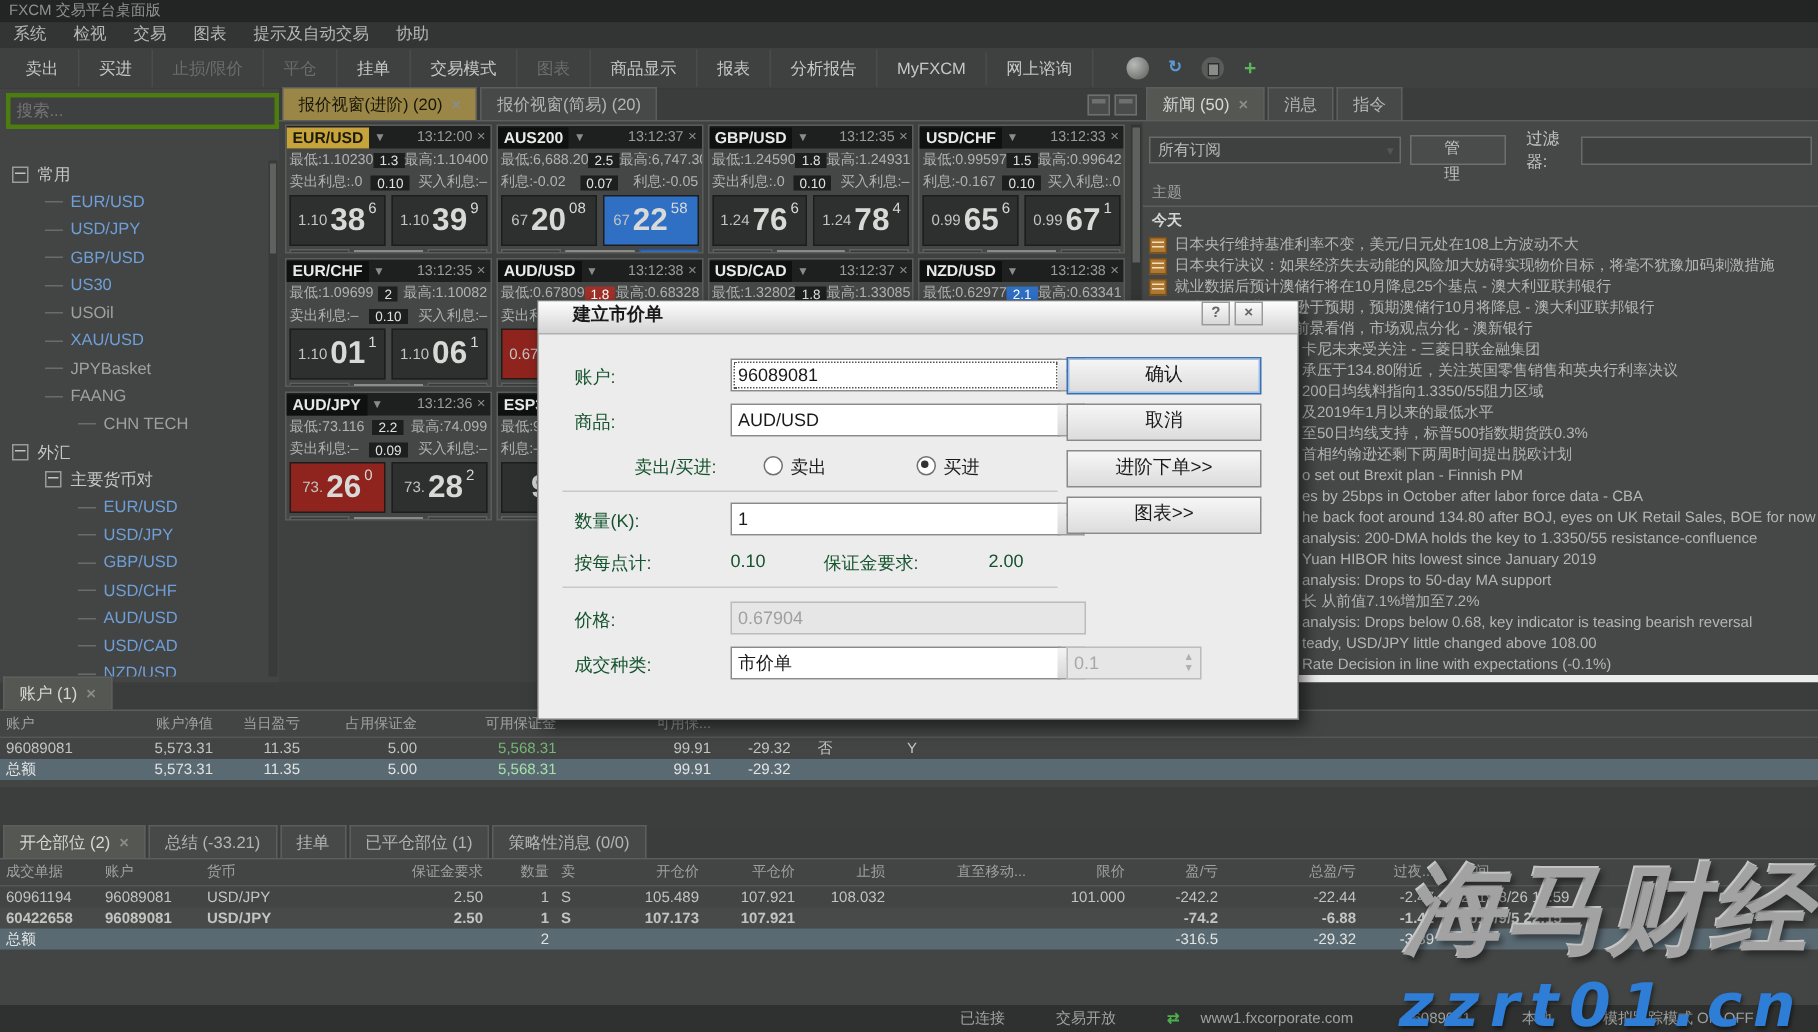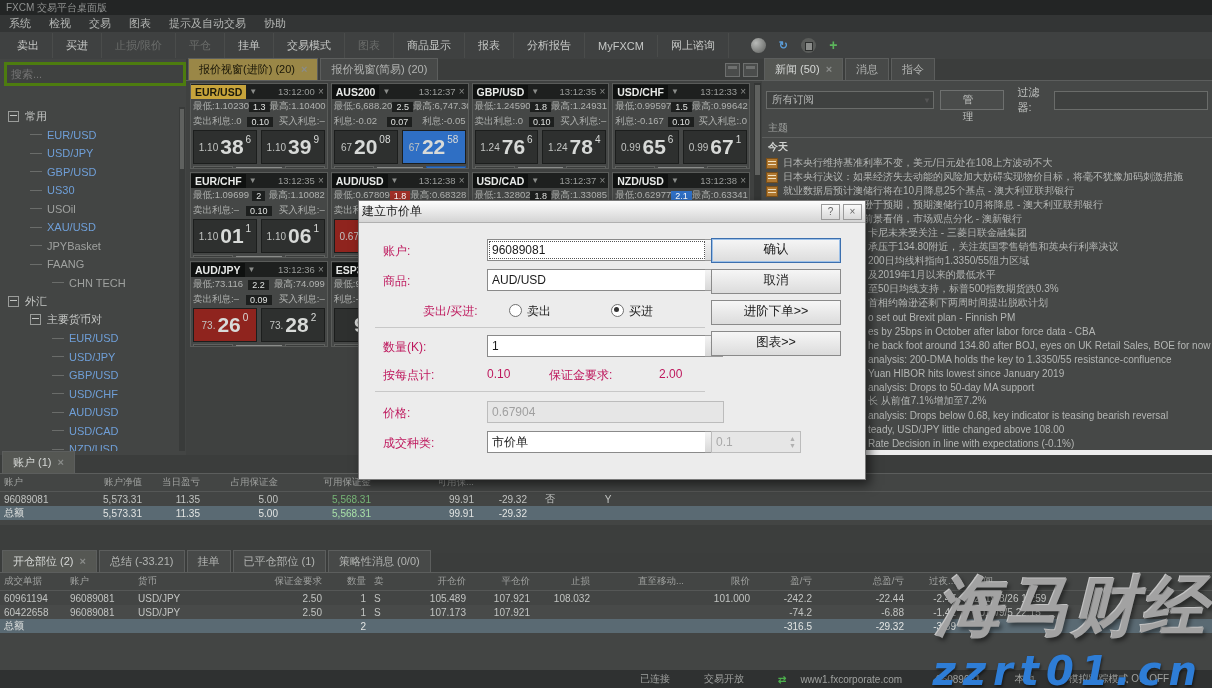--- a/index.html
+++ b/index.html
@@ -95,21 +95,21 @@
   .nrow{height:14px;display:flex;align-items:center;font-size:10px;color:#b4b6b4;
         padding:0 4px;white-space:nowrap;overflow:hidden;}
   .nico{width:10px;height:9px;background:#b07830;border:1px solid #7a4f18;margin-right:5px;flex:none;position:relative;}
   .nico::after{content:"";position:absolute;left:1px;top:2px;right:1px;height:1px;background:#f0e0c0;box-shadow:0 3px 0 #f0e0c0;}
   .occ{padding-left:106px;}
   .sel{background:#ededed;color:#444;}
   
   .accounts{position:absolute;top:455px;left:0;right:0;height:70px;background:#434544;}
   .grid-hdr{display:flex;color:#9fa19f;font-size:9.5px;padding:2px 0;border-bottom:1px solid #555756;}
   .grid-row{display:flex;font-size:10px;height:14px;align-items:center;}
-  .grid-row.alt{background:#484a49;}
+  .grid-row.alt{background:#484a49;font-weight:bold;}
   .grid-row.total{background:#5a6a73;color:#e2e4e2;}
   .ac{padding:0 4px;white-space:nowrap;overflow:hidden;}
   .ac0{width:70px;}.ac1{width:60px;text-align:right;}.ac2{width:50px;text-align:right;}
   .ac3{width:70px;text-align:right;}.ac4{width:85px;text-align:right;}
   .ac5{width:95px;text-align:right;}.ac6{width:45px;text-align:right;}
   .ac7{width:30px;text-align:center;}.ac8{width:70px;text-align:center;}
   .grid-row .ac4{color:#76b576;}
   .grid-row.total .ac4{color:#a8e0a8;}
   .splitter{position:absolute;top:525px;left:0;right:0;height:28px;background:#3c3e3d;}
   .positions{position:absolute;top:553px;left:0;right:0;height:117px;background:#434544;}
@@ -123,25 +123,25 @@
   
   .statusbar{position:absolute;left:0;right:0;bottom:0;height:18px;background:#2f3131;display:flex;
              align-items:center;font-size:10px;color:#9fa19f;}
   .st-spacer{width:640px;}
   .st-item{margin-right:34px;white-space:nowrap;}
   .st-green{color:#4cae4c;font-weight:bold;margin-right:14px;}
   
   .dialog{position:absolute;left:358px;top:200px;width:506px;height:278px;background:#ececec;
           border:1px solid #7a7a7a;box-shadow:4px 5px 10px rgba(0,0,0,.55);z-index:30;color:#1a1a1a;font-size:12px;}
   .dlg-title{height:21px;background:linear-gradient(#fdfdfd,#d4d4d4);border-bottom:1px solid #b0b0b0;
-             display:flex;align-items:center;padding:0 3px;font-weight:normal;font-size:12px;}
+             display:flex;padding:0 23px;font-weight:bold;font-size:12px;}
   .dlg-sys{margin-left:auto;display:flex;gap:3px;}
   .dlg-sysbtn{width:17px;height:14px;background:linear-gradient(#fafafa,#d8d8d8);border:1px solid #9a9a9a;
               font-size:10px;line-height:13px;text-align:center;color:#666;}
-  .dlg-label{position:absolute;left:24px;color:#be185d;}
+  .dlg-label{position:absolute;left:24px;color:#14532d;}
   .dlg-field{position:absolute;left:128px;height:20px;background:#fff;border:1px solid #8a8a8a;
              display:flex;align-items:center;padding:0 4px;width:210px;}
   .dlg-field.focused{outline:1px dotted #555;outline-offset:-3px;}
   .dlg-arrow{position:absolute;width:17px;height:20px;background:linear-gradient(#f4f4f4,#d8d8d8);
              border:1px solid #9a9a9a;border-left:none;text-align:center;line-height:18px;color:#666;font-size:9px;}
   .dlg-btn{position:absolute;left:352px;width:128px;height:23px;background:linear-gradient(#f6f6f6,#dcdcdc);
            border:1px solid #8a8a8a;text-align:center;line-height:21px;font-size:12.5px;}
   .dlg-btn.default{border:1px solid #3c6fae;box-shadow:inset 0 0 0 1px #9cc0e8;}
   .radio{display:inline-block;width:11px;height:11px;border:1px solid #707070;border-radius:50%;
          background:#fff;vertical-align:-2px;margin-right:5px;position:relative;}

